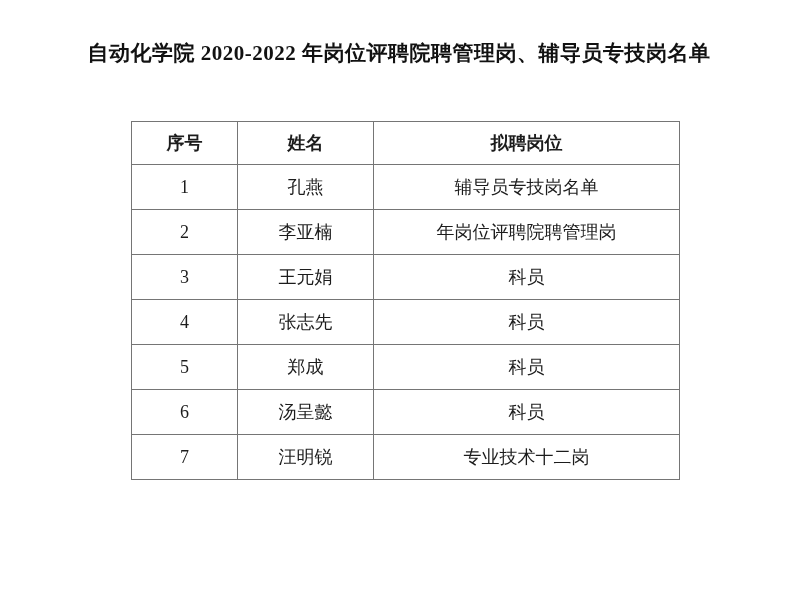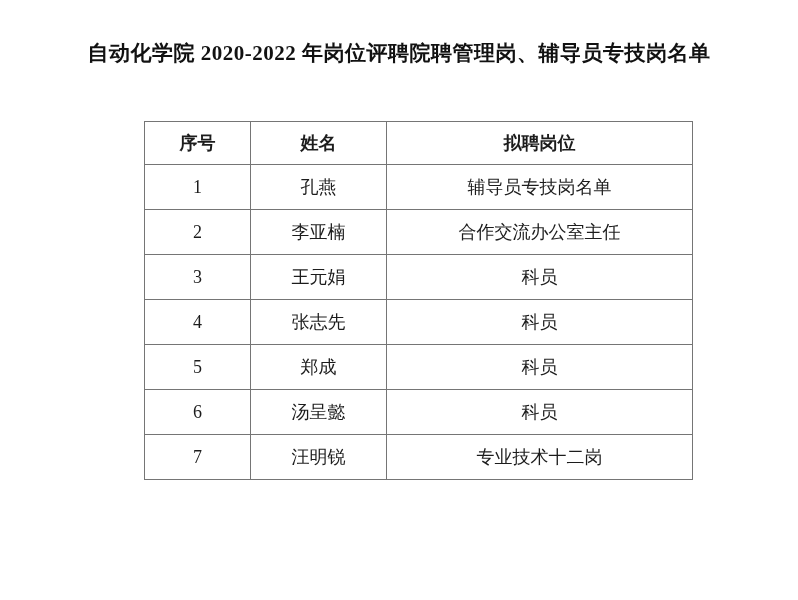--- a/index.html
+++ b/index.html
@@ -25,21 +25,21 @@
     text-align: center;
     font-size: 21px;
     line-height: 24px;
     font-weight: bold;
     letter-spacing: 0.5px;
     color: #111111;
     font-family: "Liberation Serif", "DejaVu Serif", serif;
   }
   table.roster {
     position: absolute;
-    left: 144px;
+    left: 131px;
     top: 121px;
     width: 548px;
     border-collapse: collapse;
     table-layout: fixed;
   }
   table.roster th,
   table.roster td {
     border: 1.5px solid #757575;
     text-align: center;
     vertical-align: middle;
@@ -84,21 +84,21 @@
     </thead>
     <tbody>
       <tr>
         <td>1</td>
         <td>孔燕</td>
         <td>辅导员专技岗名单</td>
       </tr>
       <tr>
         <td>2</td>
         <td>李亚楠</td>
-        <td>合作交流办公室主任</td>
+        <td>年岗位评聘院聘管理岗</td>
       </tr>
       <tr>
         <td>3</td>
         <td>王元娟</td>
         <td>科员</td>
       </tr>
       <tr>
         <td>4</td>
         <td>张志先</td>
         <td>科员</td>

